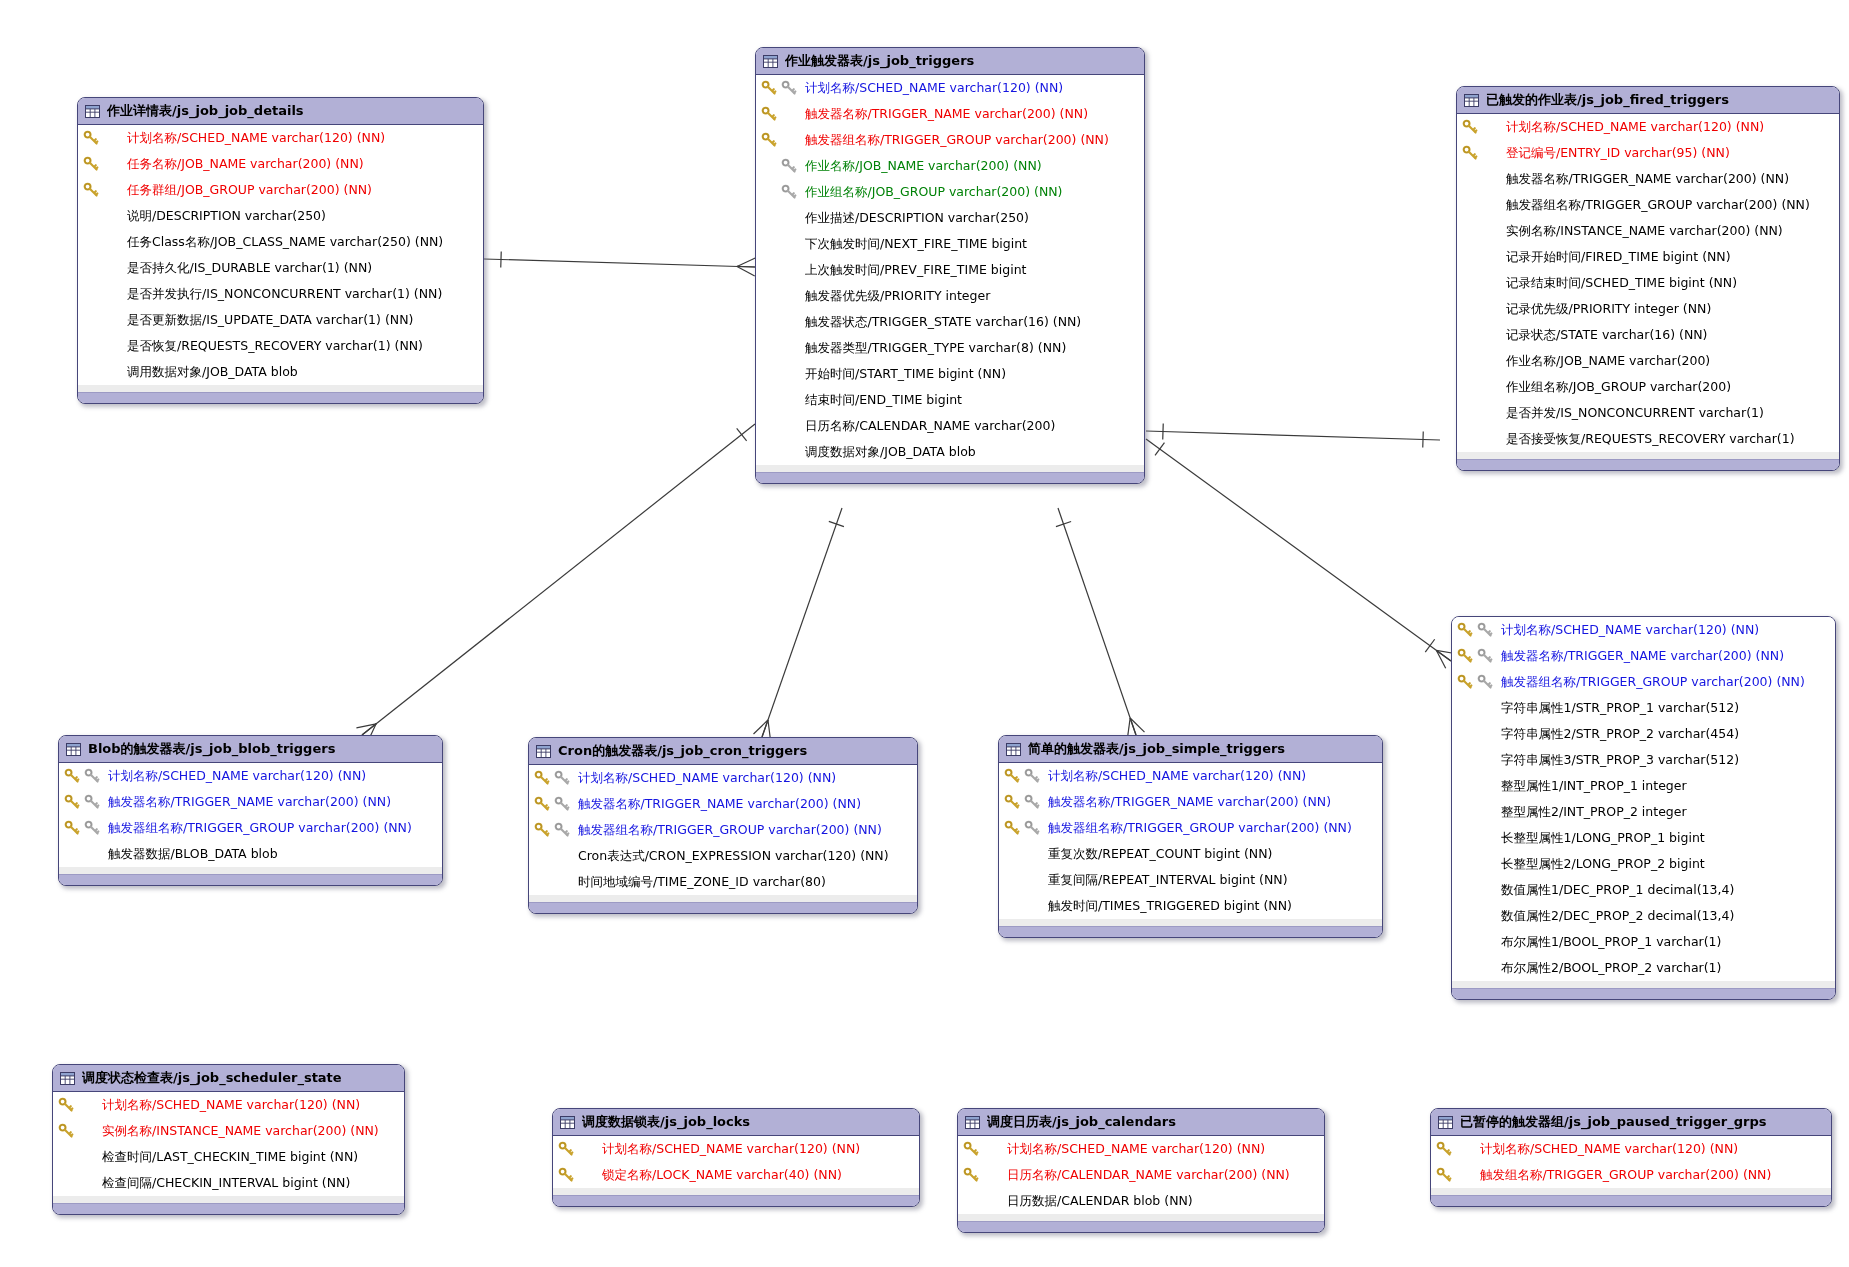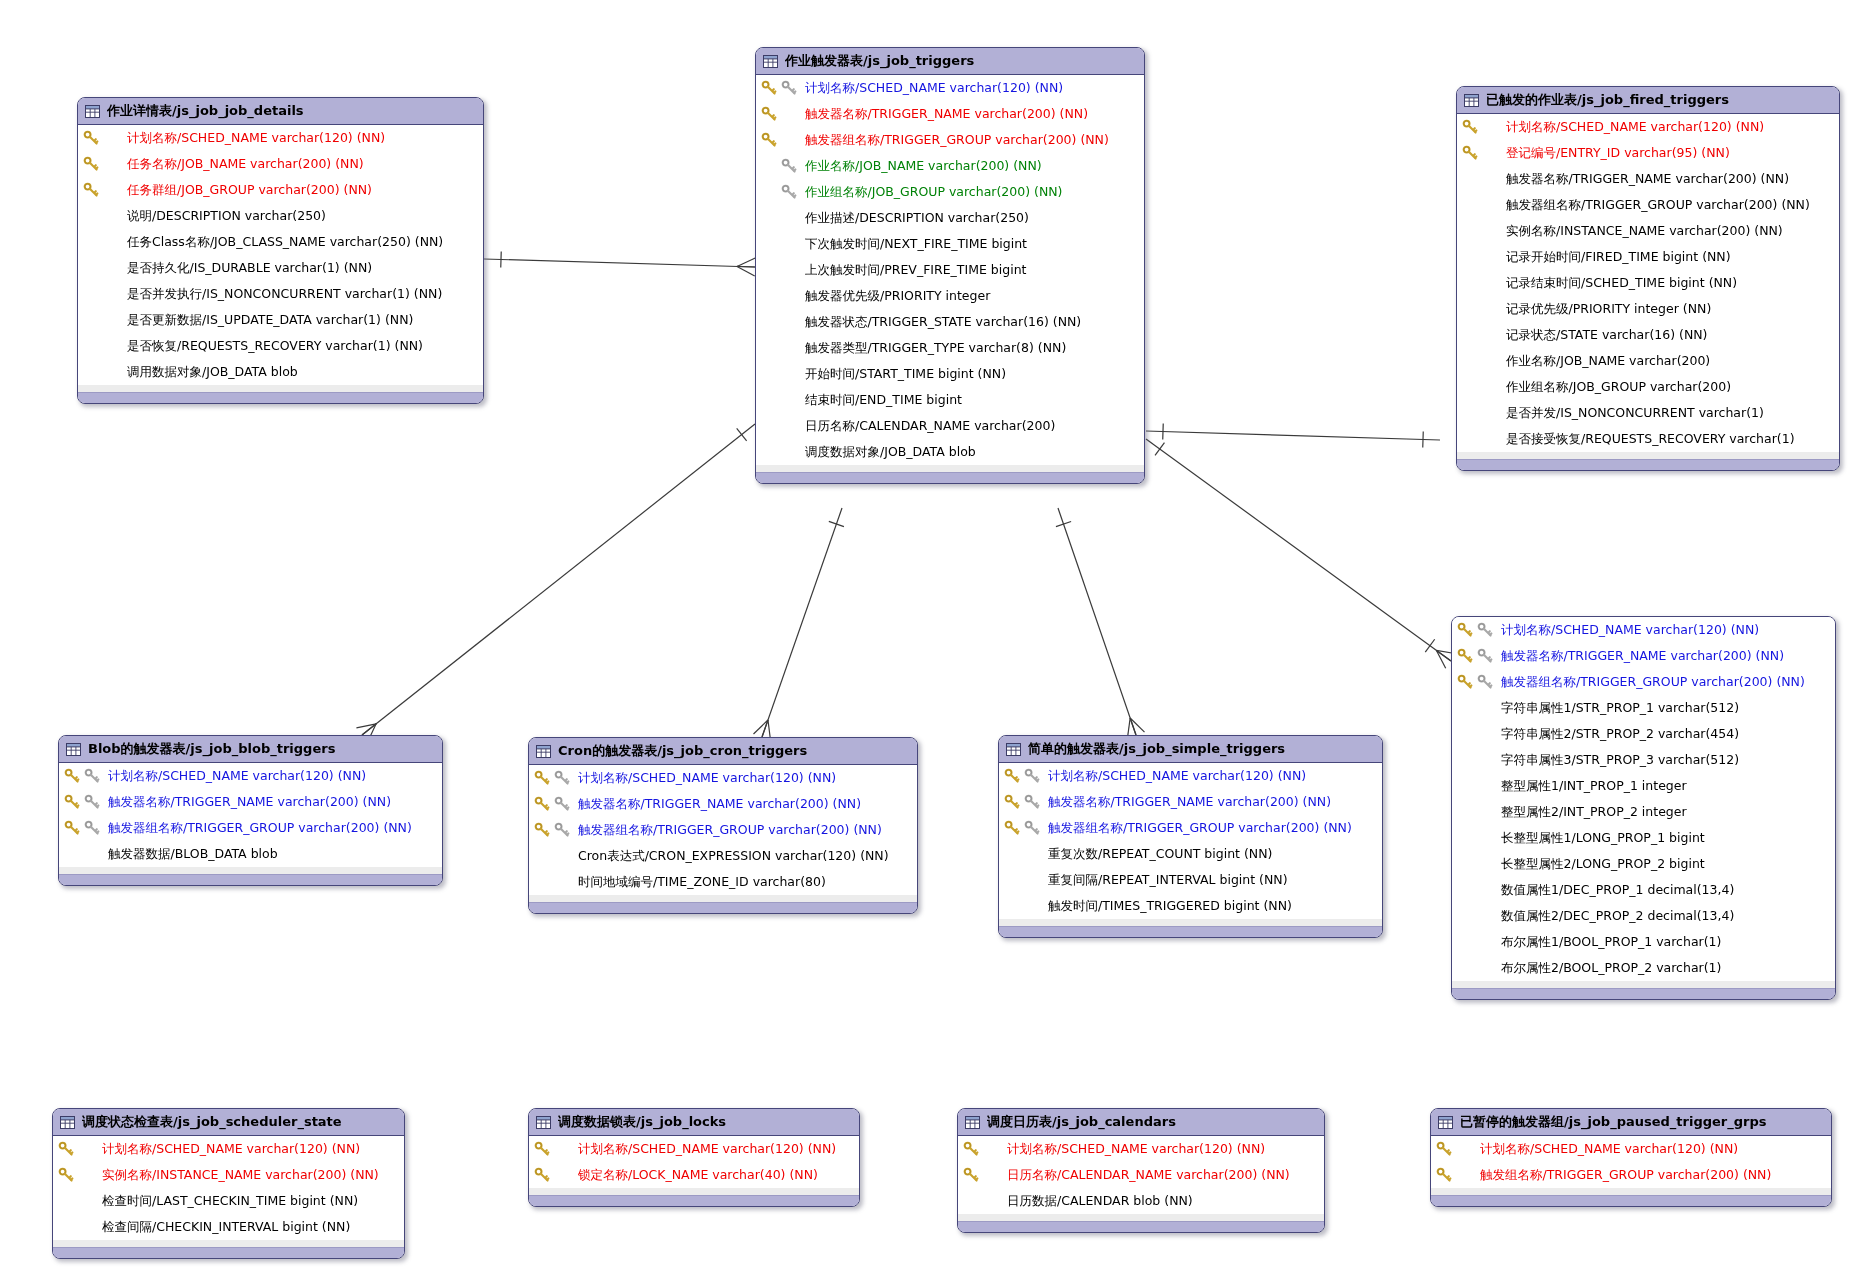--- a/index.html
+++ b/index.html
@@ -839,21 +839,21 @@
           <span class="keys">
             <span class="kslot"></span>
             <span class="kslot"></span>
           </span>
           <span class="lbl" style="color:#000000">布尔属性2/BOOL_PROP_2 varchar(1)</span>
         </div>
       </div>
       <div class="strip"></div>
       <div class="ft"></div>
     </div>
-    <div class="tbl" style="left: 52px; top: 1108px; width: 353px;">
+    <div class="tbl" style="left: 52px; top: 1064px; width: 353px;">
       <div class="hd">
         <svg width="15" height="13" viewBox="0 0 15 13">
           <rect x="0.5" y="0.5" width="14" height="12" fill="#ffffff" stroke="#3c3c66" stroke-width="1"></rect>
           <rect x="0.5" y="0.5" width="14" height="3.4" fill="#8fa3cf" stroke="#3c3c66" stroke-width="1"></rect>
           <path d="M0.5 7.2 H14.5 M5.2 3.9 V12.5 M9.9 3.9 V12.5" stroke="#3c3c66" stroke-width="0.9" fill="none"></path>
         </svg>
         <span class="ttl">调度状态检查表/js_job_scheduler_state</span>
       </div>
       <div class="rows">
         <div class="row">
@@ -893,21 +893,21 @@
           <span class="keys">
             <span class="kslot"></span>
             <span class="kslot"></span>
           </span>
           <span class="lbl" style="color:#000000">检查间隔/CHECKIN_INTERVAL bigint (NN)</span>
         </div>
       </div>
       <div class="strip"></div>
       <div class="ft"></div>
     </div>
-    <div class="tbl" style="left: 528px; top: 1108px; width: 332px;">
+    <div class="tbl" style="left: 552px; top: 1108px; width: 368px;">
       <div class="hd">
         <svg width="15" height="13" viewBox="0 0 15 13">
           <rect x="0.5" y="0.5" width="14" height="12" fill="#ffffff" stroke="#3c3c66" stroke-width="1"></rect>
           <rect x="0.5" y="0.5" width="14" height="3.4" fill="#8fa3cf" stroke="#3c3c66" stroke-width="1"></rect>
           <path d="M0.5 7.2 H14.5 M5.2 3.9 V12.5 M9.9 3.9 V12.5" stroke="#3c3c66" stroke-width="0.9" fill="none"></path>
         </svg>
         <span class="ttl">调度数据锁表/js_job_locks</span>
       </div>
       <div class="rows">
         <div class="row">

